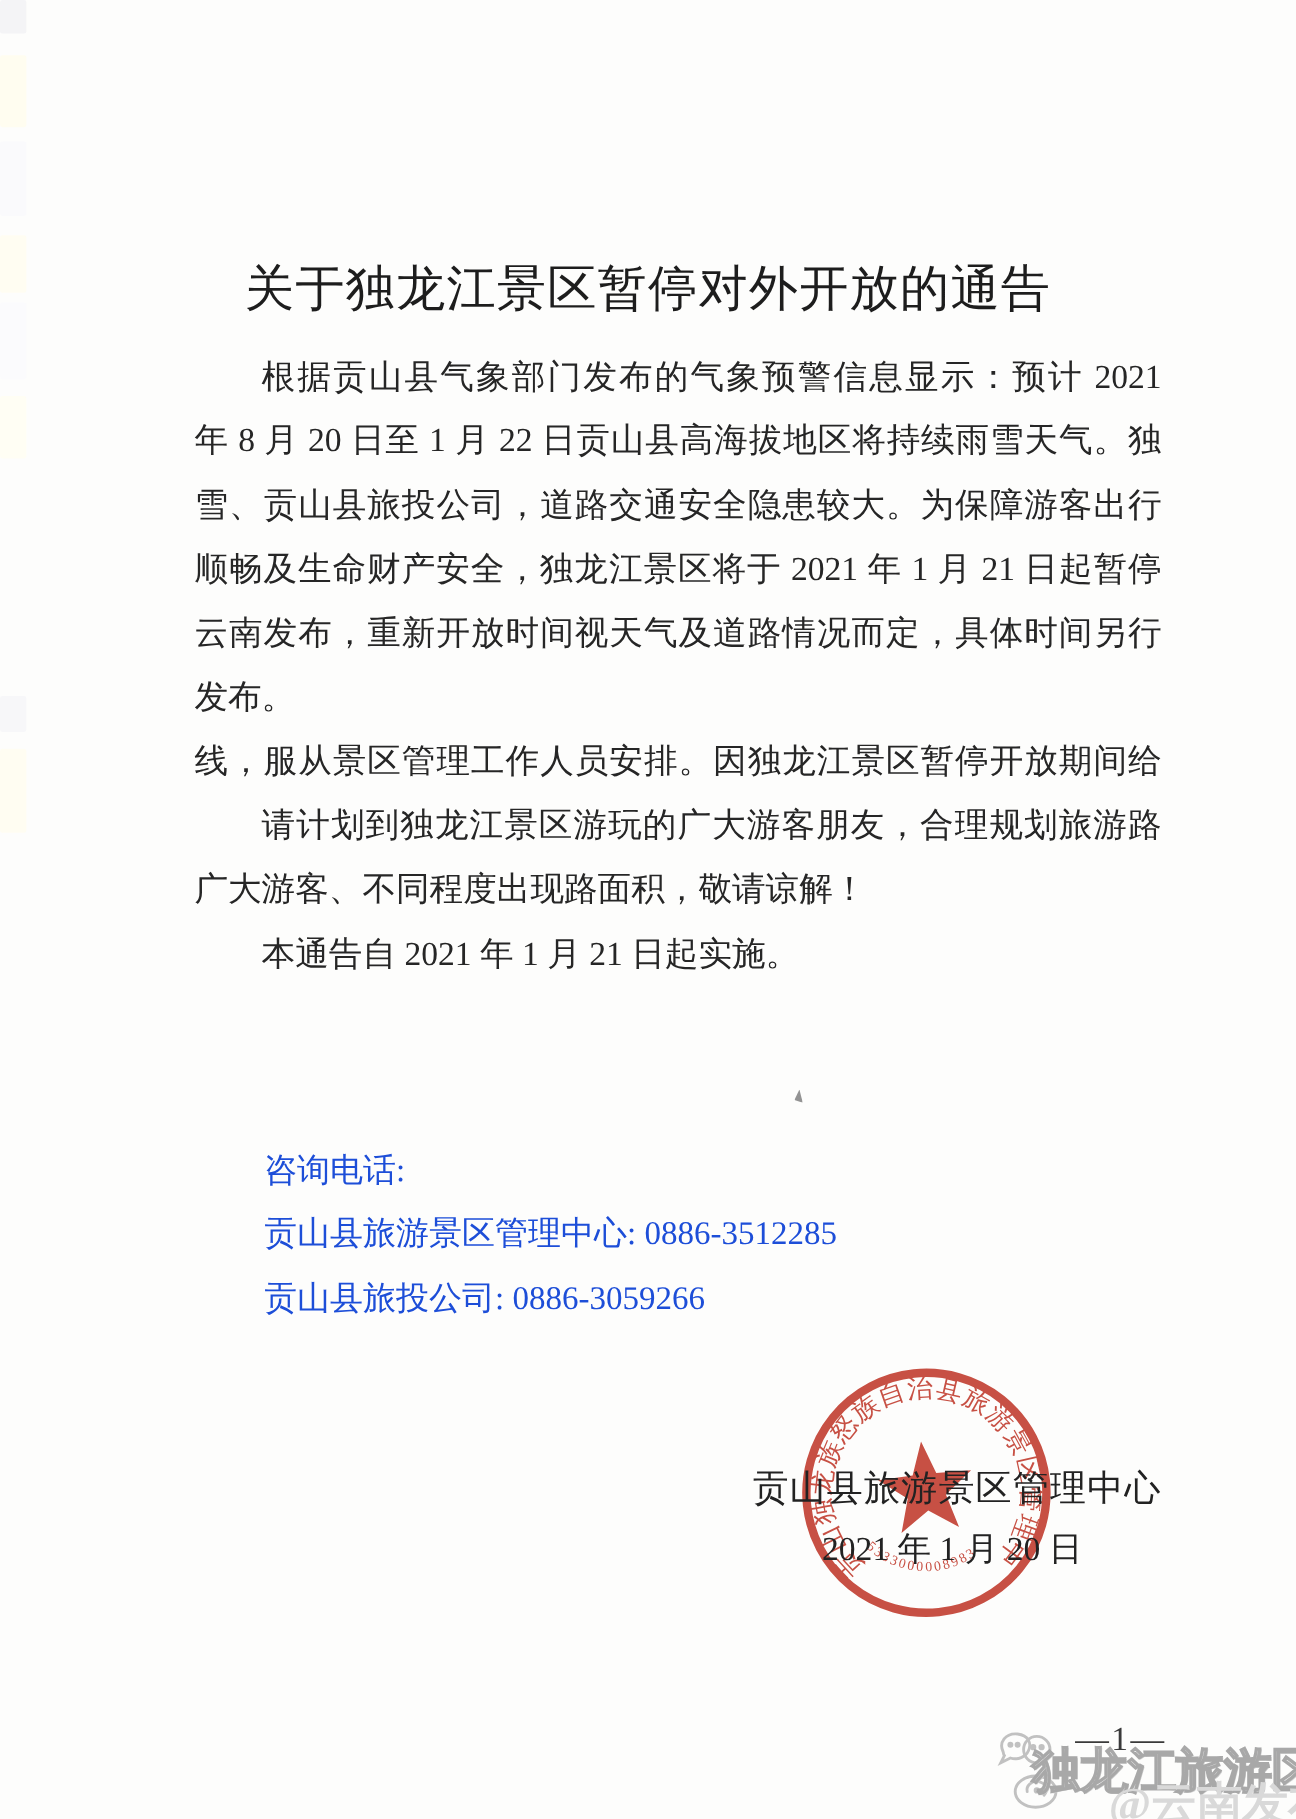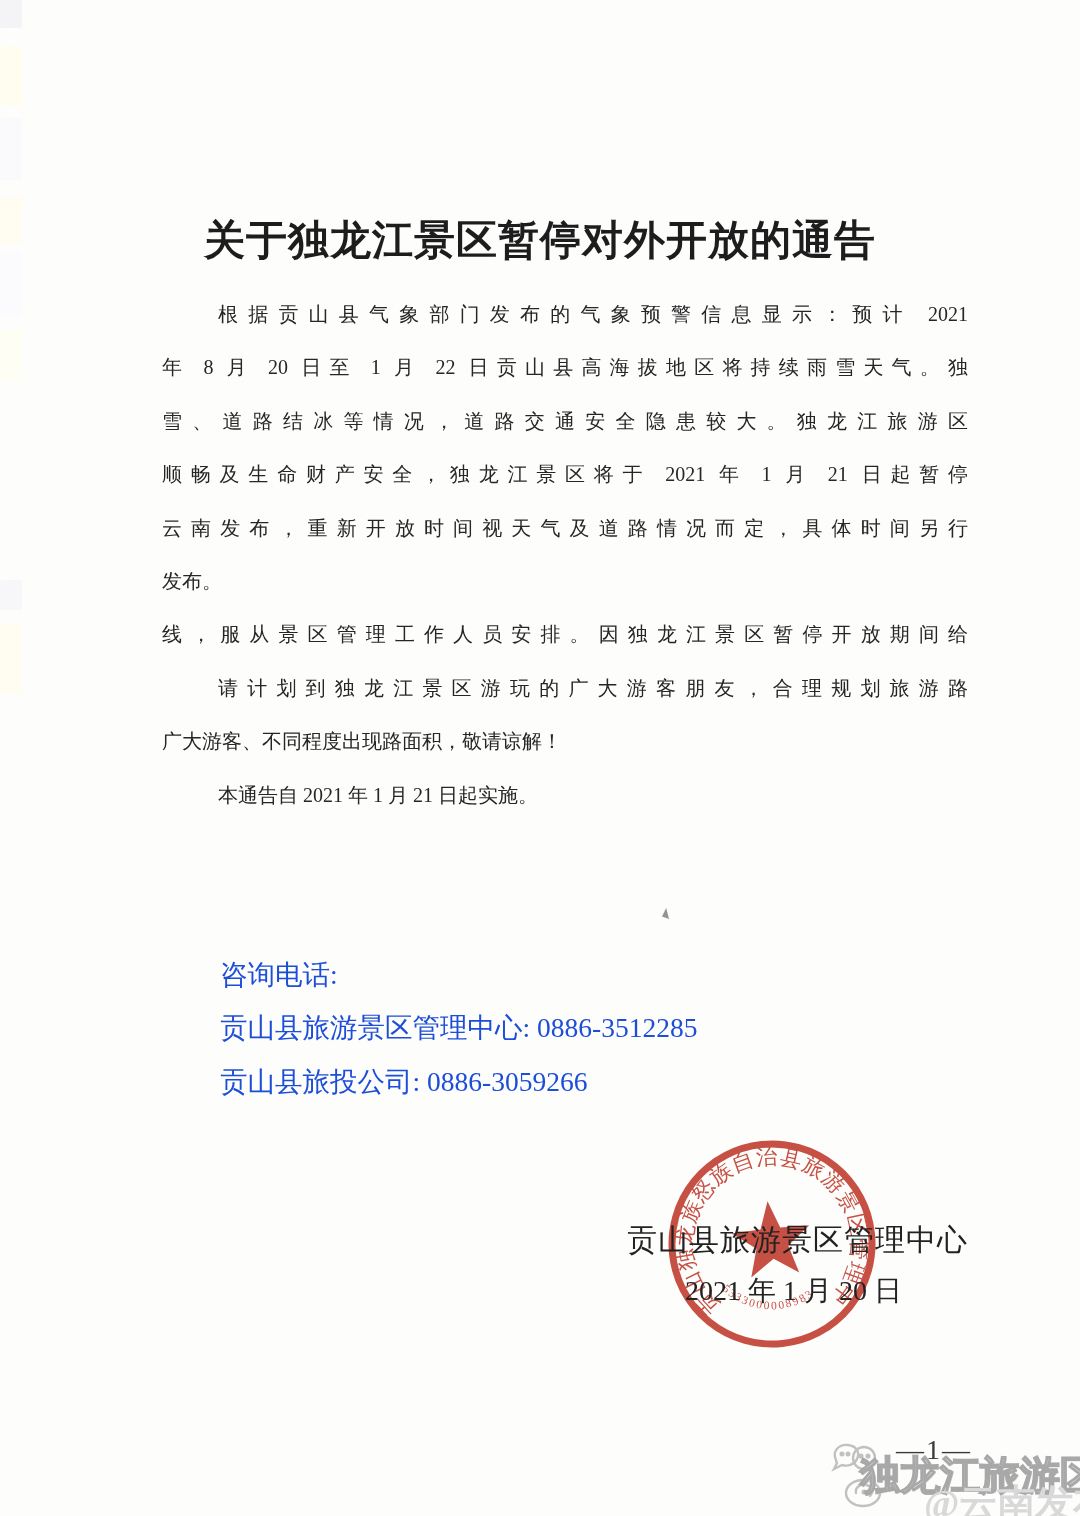--- a/index.html
+++ b/index.html
@@ -19,26 +19,26 @@
   .em.c{top:118px;height:62px;background:#fafafc;}
   .em.d{top:196px;height:48px;background:#fffdf2;}
   .em.e{top:252px;height:64px;background:#fbfbfd;}
   .em.f{top:330px;height:52px;background:#fffef4;}
   .em.g{top:580px;height:30px;background:#f7f7f9;}
   .em.h{top:624px;height:70px;background:#fffdf2;}
 
   .doc-title{
     position:absolute;left:0;top:186px;width:100%;
     text-align:center;
-    font-size:41px;font-weight:bold;letter-spacing:1px;
+    font-size:41px;font-weight:normal;letter-spacing:1px;
     color:#1d1d1d;
   }
   .body-block{
     position:absolute;left:162px;top:288px;width:806px;
-    font-size:20px;line-height:53.4px;
+    font-size:28px;line-height:53.4px;
     color:#262626;
   }
   .bline{height:53.4px;white-space:nowrap;}
   .bline.ind{text-indent:56px;}
   .bline.just{white-space:normal;text-align:justify;text-align-last:justify;}
   .contact-block{
     position:absolute;left:220px;top:948px;width:700px;
     font-size:27.5px;line-height:53.5px;color:#1d4ed8;
   }
   .sign-block{position:absolute;right:0;top:1120px;width:480px;height:280px;}
@@ -88,21 +88,21 @@
       <div class="em f"></div>
     <div class="em g"></div>
       <div class="em h"></div>
   </div>
 
   <h1 class="doc-title">关于独龙江景区暂停对外开放的通告</h1>
 
   <div class="body-block" id="body-lines">
       <div class="bline ind just">根据贡山县气象部门发布的气象预警信息显示：预计 2021</div>
       <div class="bline just">年 8 月 20 日至 1 月 22 日贡山县高海拔地区将持续雨雪天气。独</div>
-      <div class="bline just">雪、道路结冰等情况，道路交通安全隐患较大。独龙江旅游区</div>
+      <div class="bline just">雪、贡山县旅投公司，道路交通安全隐患较大。为保障游客出行</div>
       <div class="bline just">顺畅及生命财产安全，独龙江景区将于 2021 年 1 月 21 日起暂停</div>
       <div class="bline just">云南发布，重新开放时间视天气及道路情况而定，具体时间另行</div>
       <div class="bline">发布。</div>
       <div class="bline just">线，服从景区管理工作人员安排。因独龙江景区暂停开放期间给</div>
       <div class="bline ind just">请计划到独龙江景区游玩的广大游客朋友，合理规划旅游路</div>
       <div class="bline">广大游客、不同程度出现路面积，敬请谅解！</div>
       <div class="bline ind">本通告自 2021 年 1 月 21 日起实施。</div>
     </div>
 
   <div class="contact-block">

